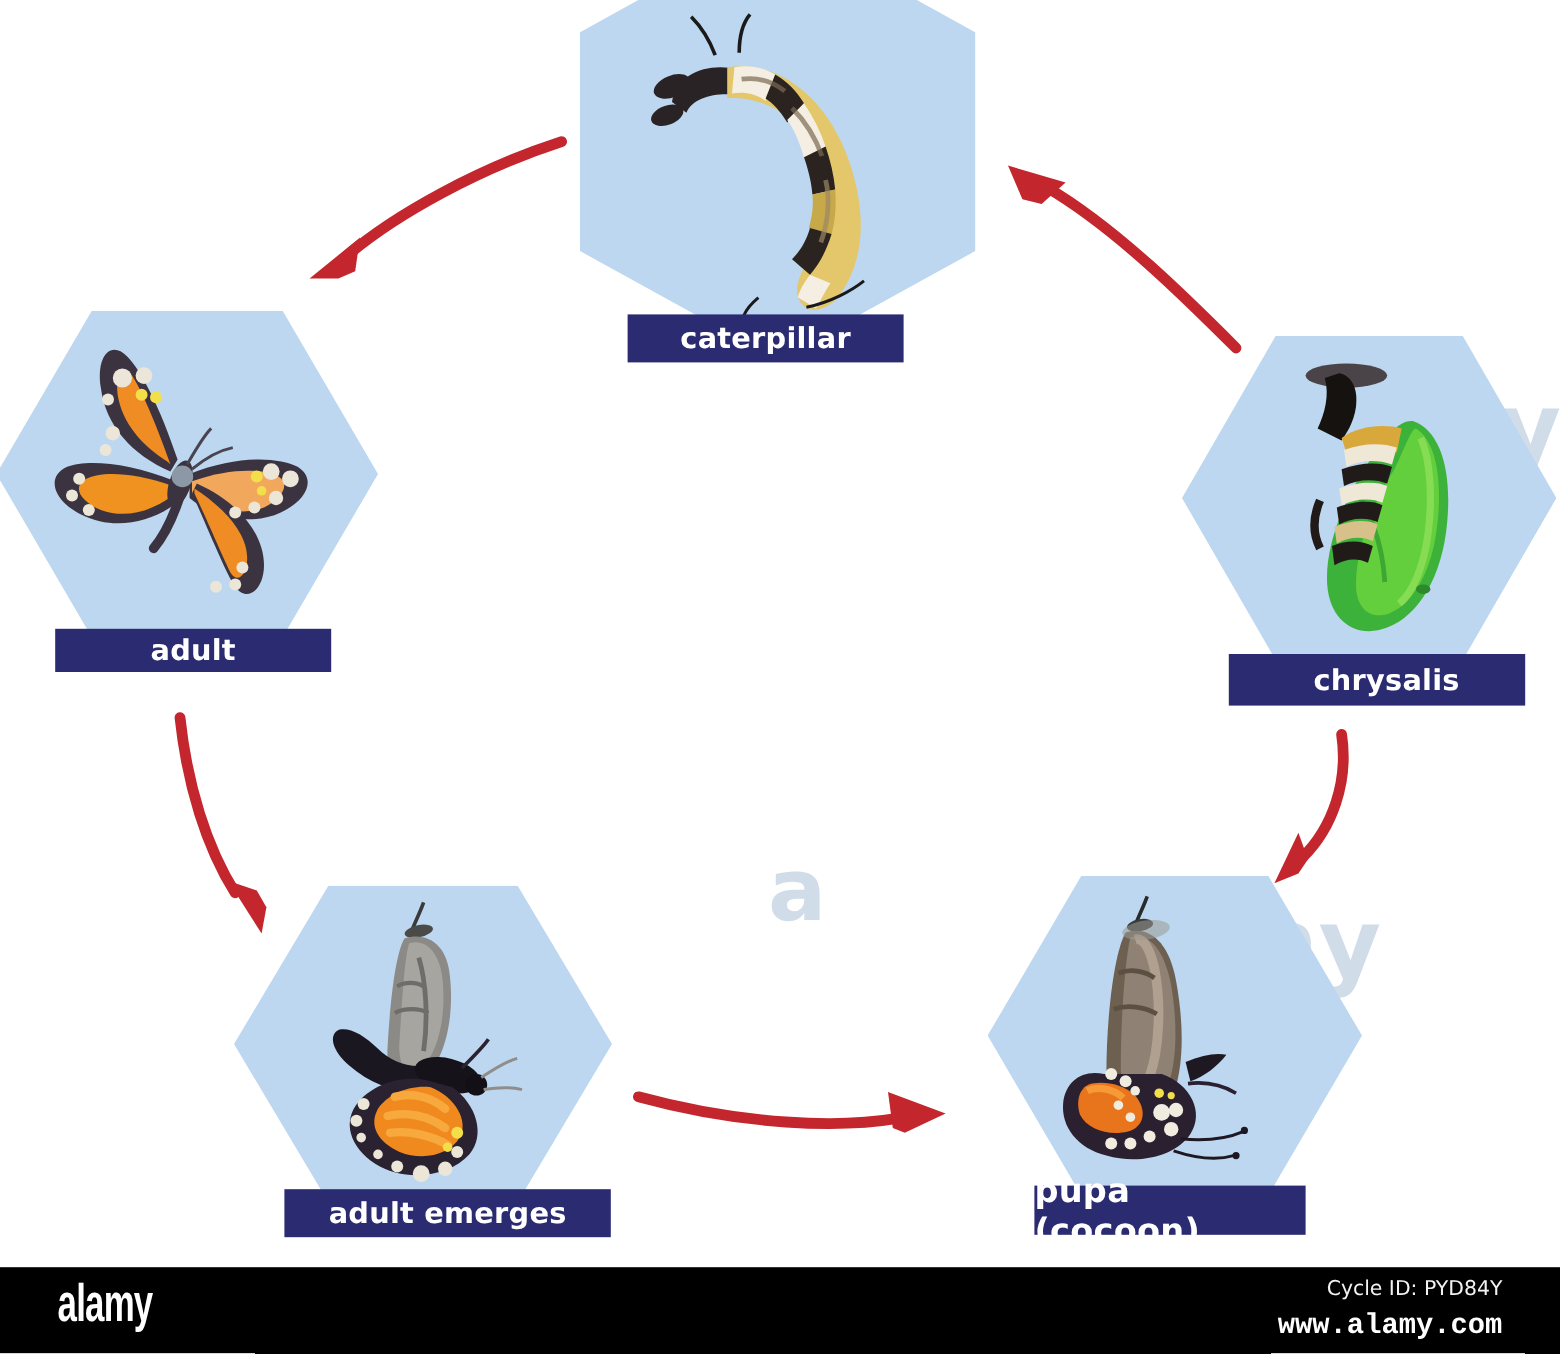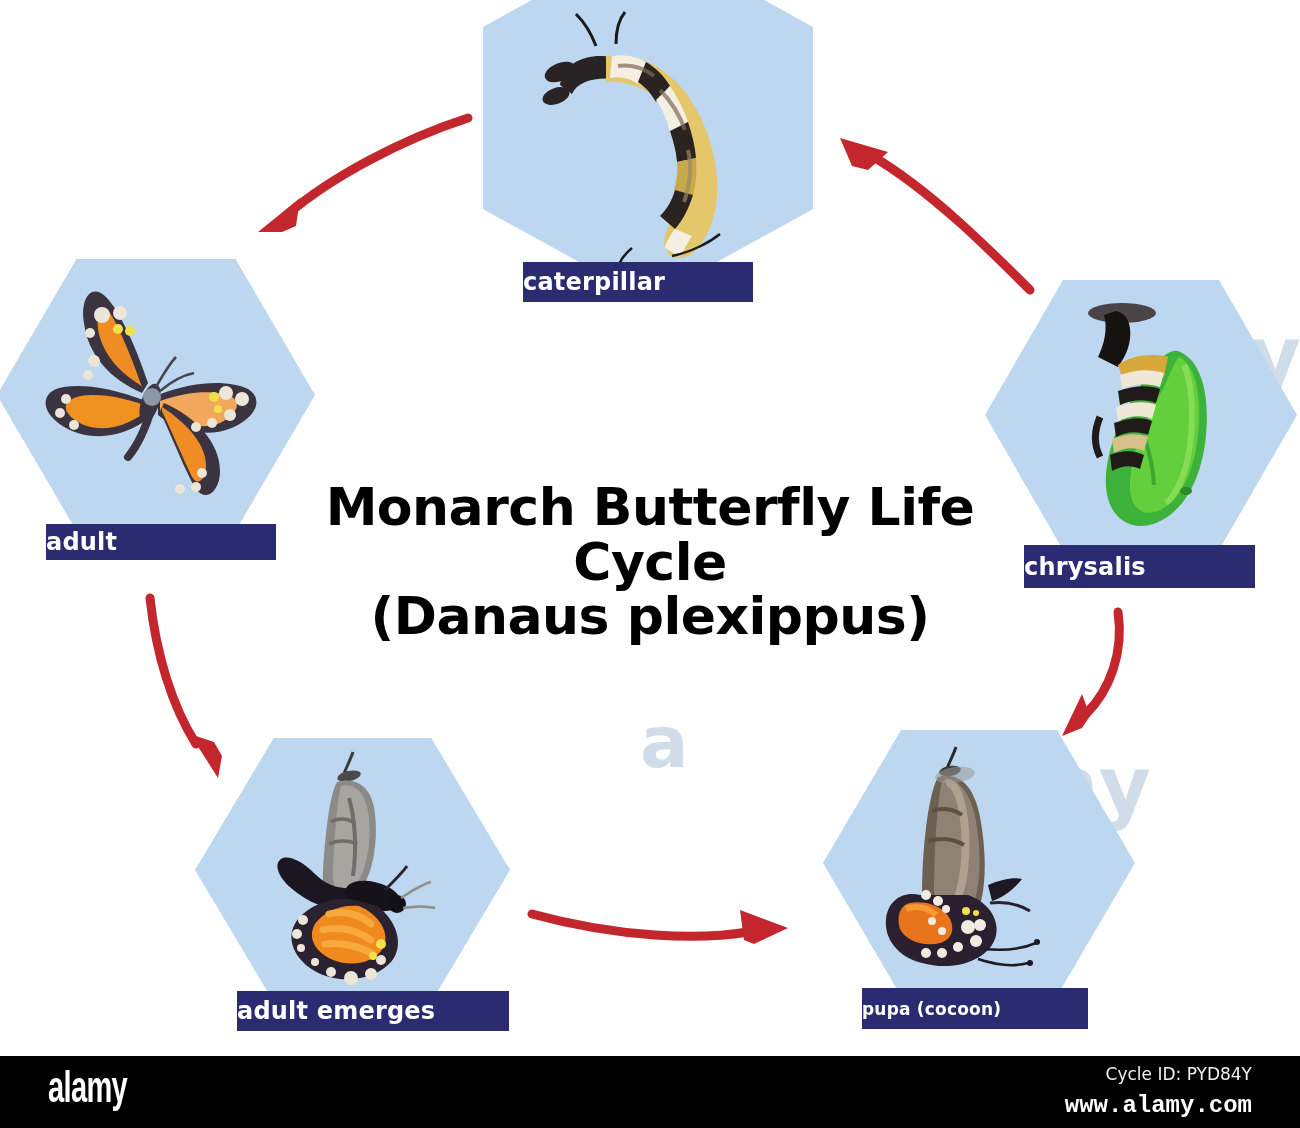--- a/index.html
+++ b/index.html
@@ -5,21 +5,21 @@
   html,body{margin:0;padding:0;background:#ffffff;}
   body{width:1300px;height:1128px;font-family:"DejaVu Sans","Liberation Sans",sans-serif;}
   #stage{position:relative;width:1300px;height:1128px;overflow:hidden;background:#fff;}
 
   .hexwrap{position:absolute;}
   .hex{width:100%;height:100%;background:#bcd7ef;}
   .hex.flat{clip-path:polygon(25% 0%,75% 0%,100% 50%,75% 100%,25% 100%,0% 50%);}
   .hex.pointy{clip-path:polygon(50% 0%,100% 25%,100% 75%,50% 100%,0% 75%,0% 25%);}
 
   .label{position:absolute;background:#2b2b72;color:#ffffff;
-    display:flex;align-items:center;
+    display:flex;align-items:center;justify-content:center;
     font-weight:700;letter-spacing:.2px;}
   .label span{display:block;}
 
   .art{position:absolute;pointer-events:none;}
 
   .title{position:absolute;text-align:center;color:#000;
     font-weight:700;line-height:1.05;letter-spacing:-0.5px;}
 
   .wm{position:absolute;color:#c9d6e6;font-weight:700;opacity:.85;
     user-select:none;}
@@ -140,21 +140,21 @@
       <path d="M60 80 C 76 74 92 74 104 78 L 100 92 C 88 88 74 88 62 94 Z" fill="#efe8d6"></path>
       <path d="M58 96 C 74 90 90 90 100 94 L 96 108 C 86 104 72 104 60 110 Z" fill="#201b18"></path>
       <path d="M56 112 C 72 106 88 106 96 110 L 92 124 C 84 120 70 120 58 126 Z" fill="#efe8d6"></path>
       <path d="M54 128 C 70 122 84 122 92 126 L 88 140 C 80 136 66 136 56 142 Z" fill="#201b18"></path>
       <path d="M52 144 C 66 138 80 138 88 142 L 84 156 C 76 152 64 152 54 158 Z" fill="#d8c08a"></path>
       <path d="M50 160 C 64 154 76 156 84 160 L 80 174 C 72 170 62 170 52 176 Z" fill="#201b18"></path>
     </g>
     <path d="M40 122 C 34 136 34 150 40 162" stroke="#201b18" stroke-width="7" fill="none"></path>
     <ellipse cx="126" cy="196" rx="6" ry="4" fill="#2c8a2c"></ellipse>
   </svg>
-  <div class="label" style="left:1024px;top:545px;width:231px;height:43px;font-size:24px;">
+  <div class="label" style="left:1024px;top:545px;width:231px;height:43px;font-size:24px;padding-left:16px;">
     <span>chrysalis</span>
   </div>
 
   <div class="hexwrap" style="left:195px;top:738px;width:315px;height:264px;">
     <div class="hex flat"></div>
   </div>
   <svg class="art" style="left:255px;top:748px;width:220px;height:245px;" viewBox="0 0 220 245">
     <path d="M88 28 C 92 18 96 10 98 4" stroke="#3a3a3a" stroke-width="3" fill="none"></path>
     <ellipse cx="94" cy="28" rx="12" ry="5" fill="#4a4a48" transform="rotate(-12 94 28)"></ellipse>
     <path d="M82 34 C 102 28 118 40 120 66 C 124 104 114 140 96 152
@@ -233,28 +233,24 @@
         <circle cx="86" cy="166" r="4"></circle>
         <circle cx="96" cy="168" r="3"></circle>
       </g>
     <path d="M108 140 C 122 134 134 132 142 134 C 134 144 124 152 112 156 Z" fill="#1d1822"></path>
     <path d="M110 158 C 126 156 140 160 150 166" stroke="#2a2030" stroke-width="3" fill="none"></path>
     <path d="M104 204 C 124 206 142 204 156 198" stroke="#1d1822" stroke-width="2.5" fill="none"></path>
     <path d="M98 214 C 116 220 134 222 148 218" stroke="#1d1822" stroke-width="2.5" fill="none"></path>
     <circle cx="157" cy="197" r="3" fill="#1d1822"></circle>
     <circle cx="150" cy="218" r="3" fill="#1d1822"></circle>
   </svg>
-  <div class="label" style="left:862px;top:988px;width:226px;height:41px;font-size:17px;">
+  <div class="label" style="left:862px;top:988px;width:226px;height:41px;font-size:28px;">
     <span>pupa (cocoon)</span>
   </div>
 
-  <div class="title" style="left:300px;top:480px;width:700px;font-size:52px;">
-    <div>Monarch Butterfly Life Cycle</div>
-    <div>(Danaus plexippus)</div>
-  </div>
 
   <svg class="arrows" viewBox="0 0 1300 1128">
 
     <g>
       <path d="M468 118 C 400 140 330 178 288 214" stroke="#c4262e" stroke-width="9" fill="none" stroke-linecap="round"></path>
       <path d="M258 232 L 300 198 L 296 226 L 282 232 Z" fill="#c4262e"></path>
     </g>
 
     <g>
       <path d="M1030 290 C 990 250 930 190 872 156" stroke="#c4262e" stroke-width="9" fill="none" stroke-linecap="round"></path>

